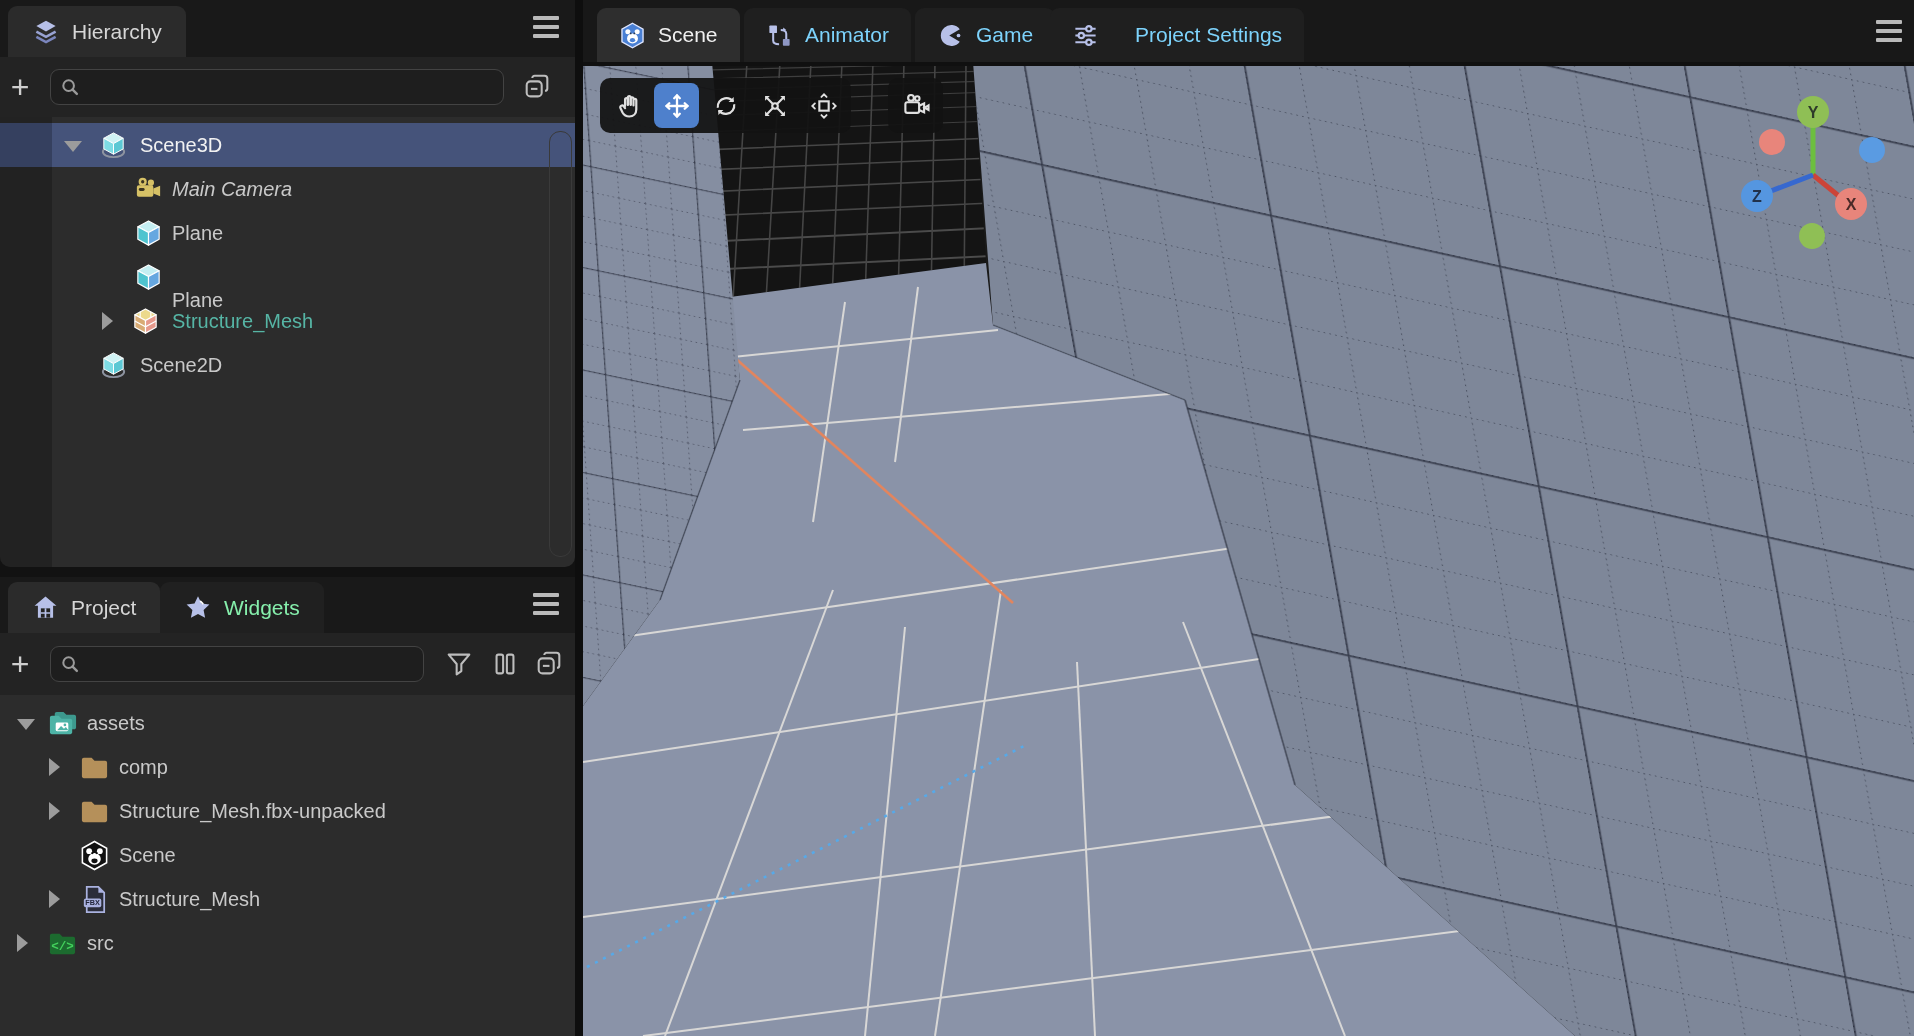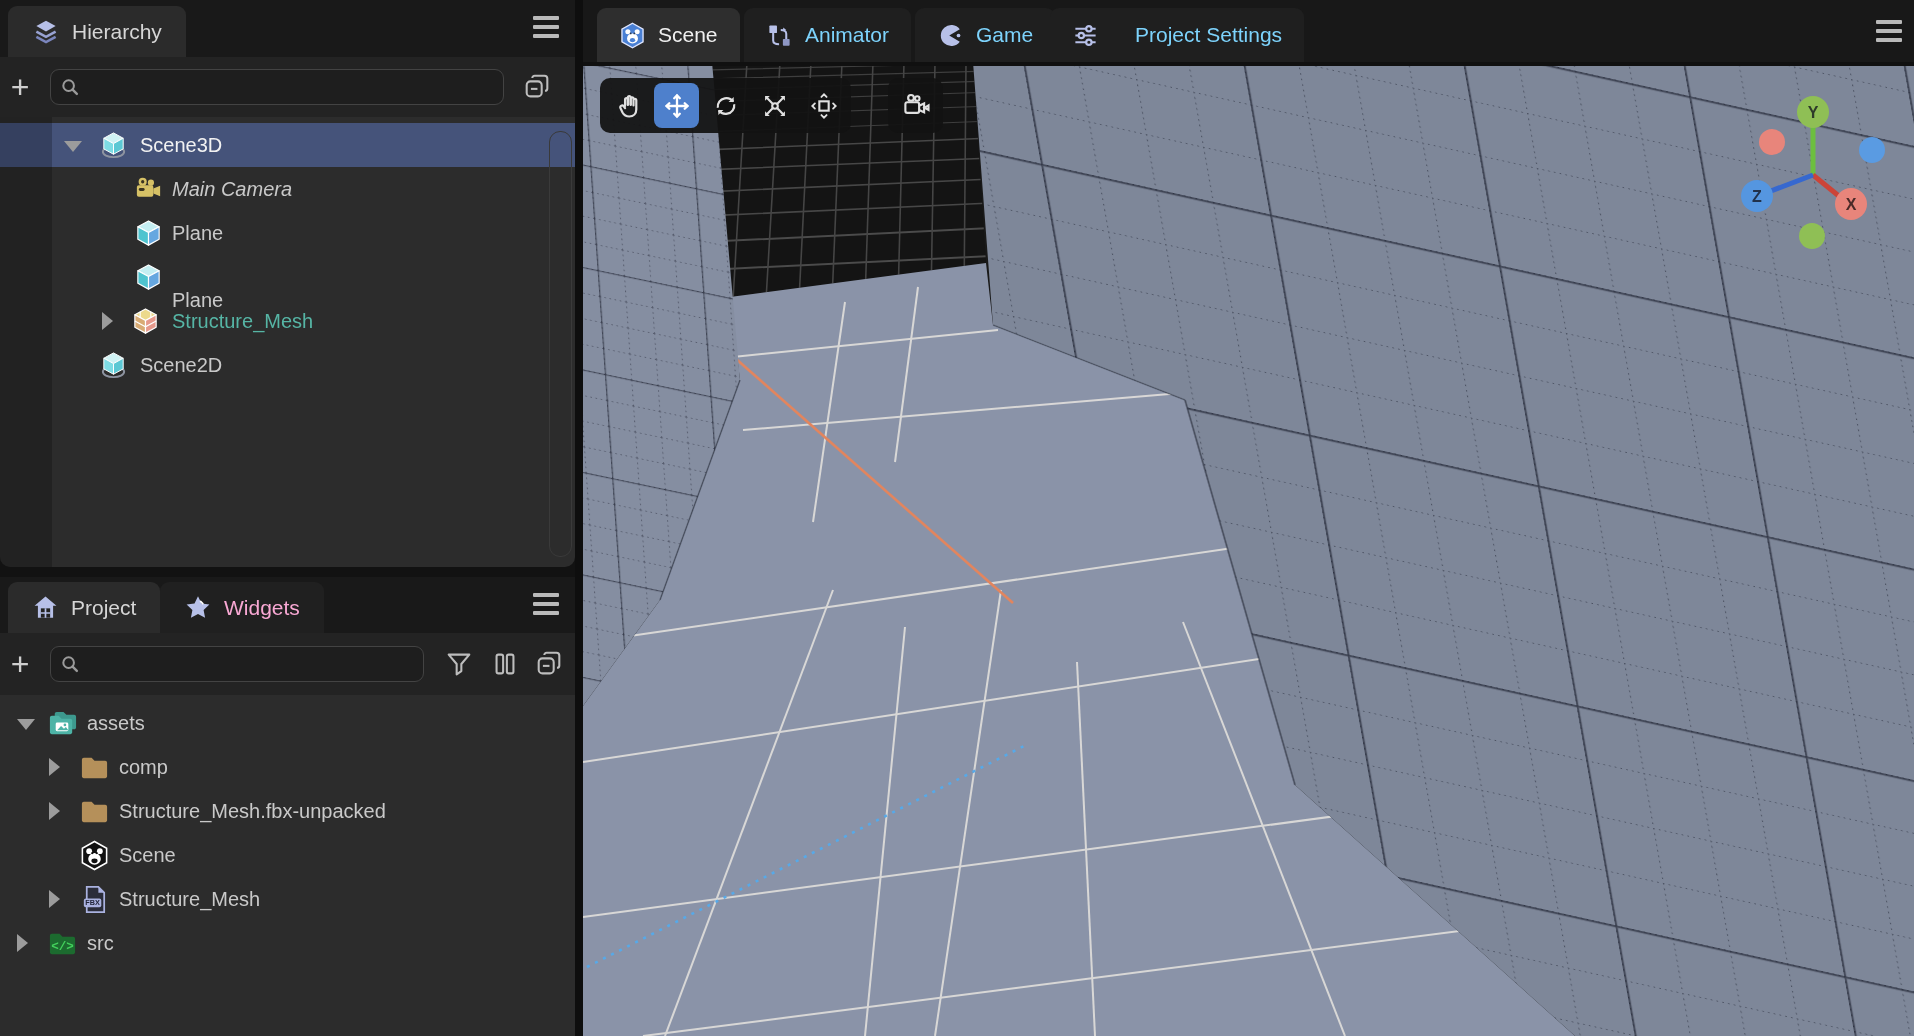--- a/index.html
+++ b/index.html
@@ -2,21 +2,21 @@
 <html><head>
 <meta charset="utf-8">
 <style>
   html,body{margin:0;padding:0;background:#121212;font-family:"Liberation Sans",sans-serif;}
   #app{position:relative;width:1914px;height:1036px;overflow:hidden;background:#121212;color:#c8c8c8;}
   
   .panel{position:absolute;left:0;width:575px;}
   .tabbar{position:relative;height:57px;background:#191919;}
   .tab{position:absolute;top:6px;height:51px;display:flex;align-items:center;gap:12px;padding:0 24px;border-radius:9px 9px 0 0;font-size:21px;color:#d6d6d6;}
   .tab.active{background:#2b2b2b;}
-  .tab.inactive{background:#202020;color:#f9a8d4;}
+  .tab.inactive{background:#202020;color:#86efac;}
   .hamburger{position:absolute;right:16px;top:16px;width:26px;height:22px;display:flex;flex-direction:column;justify-content:space-between;cursor:pointer;}
   .hamburger span{display:block;height:4px;background:#b9b9b9;border-radius:1px;}
   .toolbar-row{position:relative;background:#232323;display:flex;align-items:center;}
   .plusbtn{width:40px;text-align:center;font-size:32px;color:#cfcfcf;line-height:1;cursor:pointer;}
   .searchbox{position:relative;height:34px;background:#1e1e1e;border:1px solid #434343;border-radius:9px;flex:0 0 auto;display:flex;align-items:center;}
   .searchbox svg{margin-left:8px;}
   .searchbox input{background:transparent;border:none;outline:none;color:#ddd;font-size:18px;width:80%;height:100%;}
   .iconbtn{cursor:pointer;display:flex;align-items:center;justify-content:center;}
   .tree{position:absolute;left:0;right:0;background:#2c2c2c;border-radius:0 0 10px 10px;overflow:hidden;}
   .gutter{position:absolute;left:0;top:0;bottom:0;width:52px;background:rgba(0,0,0,0.22);pointer-events:none;z-index:5;}

